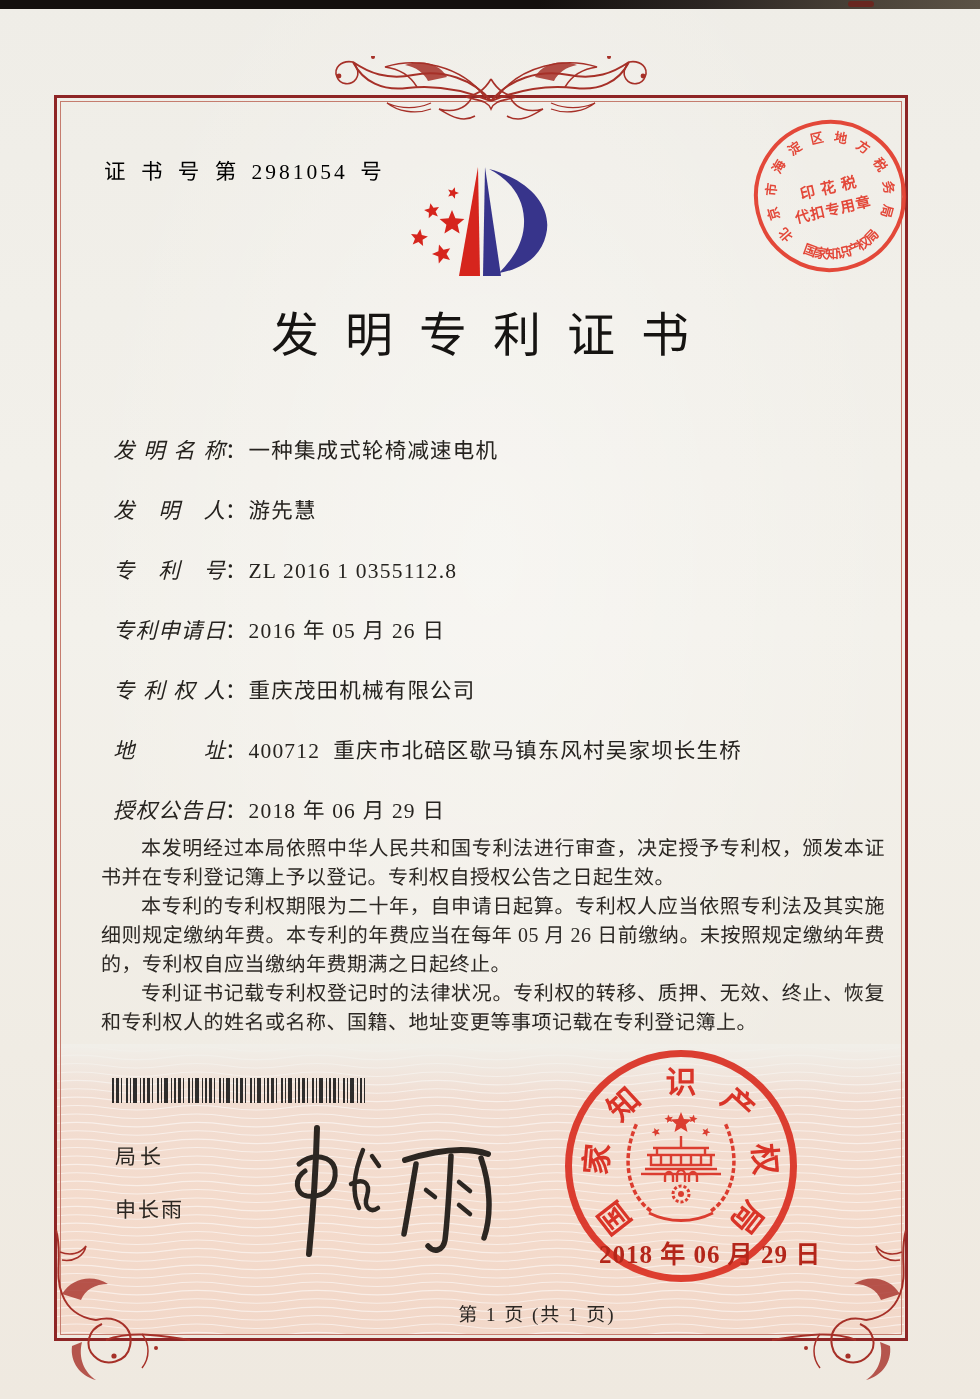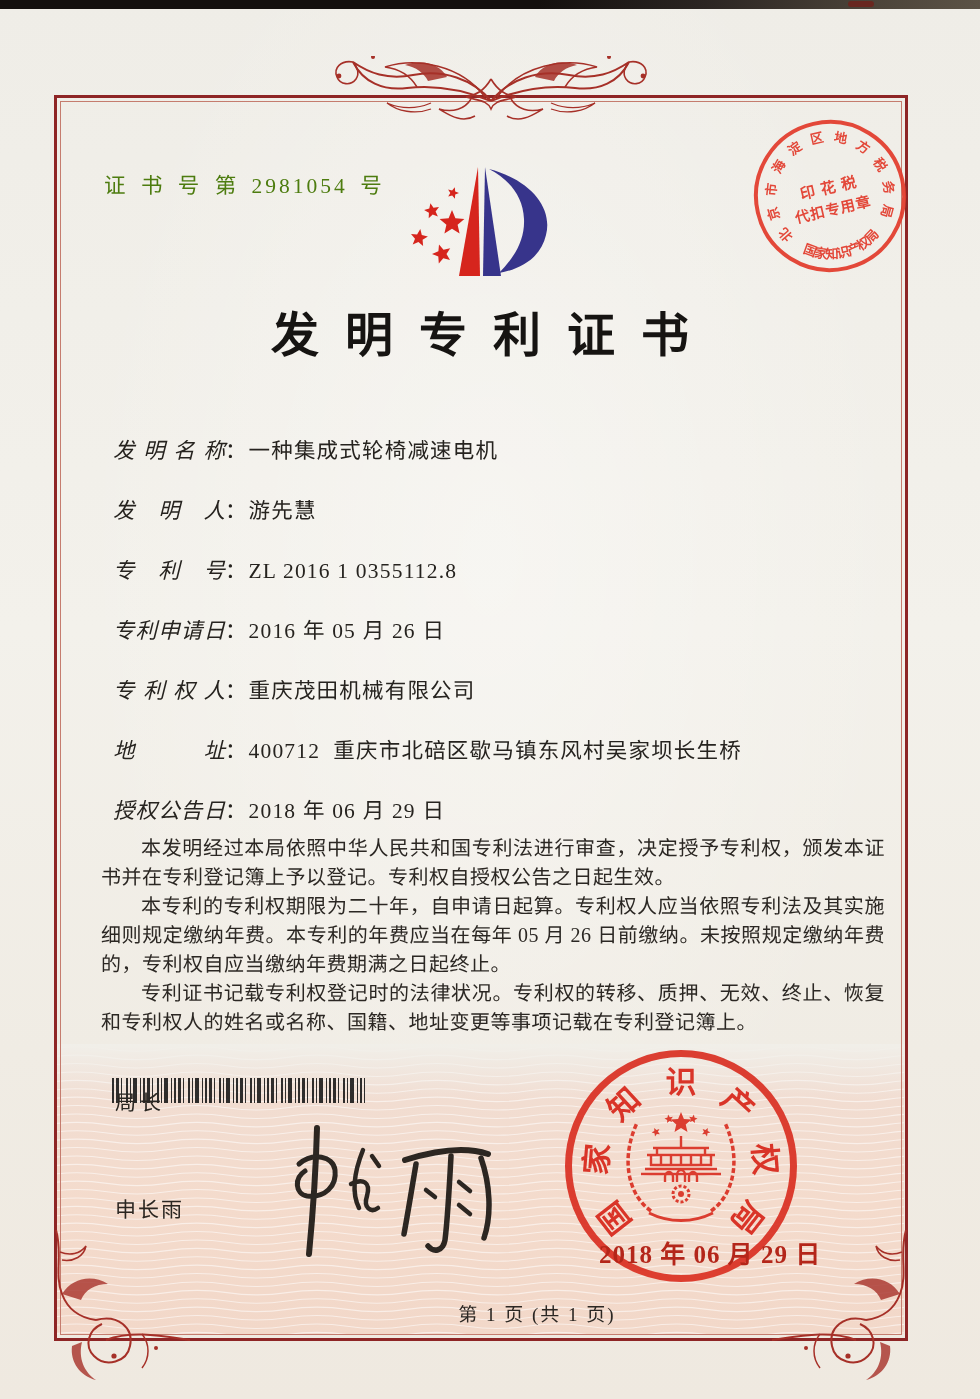--- a/index.html
+++ b/index.html
@@ -19,51 +19,51 @@
       background:linear-gradient(180deg,#f0ded4 0%,#f4dbcc 55%,#f2d8c9 100%);}
   .band-fade{left:0;top:0;width:100%;height:56px;position:absolute;
       background:linear-gradient(180deg,#f1efe9 0%,rgba(241,239,233,0) 100%);}
   
   .frame{left:54px;top:95px;width:854px;height:1246px;box-sizing:border-box;
       border:3px solid #8e2525;z-index:5;}
   .frame-inner{position:absolute;inset:3px;border:1px solid #c57c6e;}
   
   .orn{z-index:7;color:#a63028;}
   
-  .cert-no{left:104px;top:168px;font-size:21.5px;letter-spacing:3px;word-spacing:4px;z-index:6;color:#4d7c0f;}
+  .cert-no{left:104px;top:154px;font-size:21.5px;letter-spacing:3px;word-spacing:4px;z-index:6;color:#000000;}
   .logo{left:395px;top:150px;width:180px;height:150px;z-index:6;}
   
   .stamp{left:752px;top:118px;width:156px;height:156px;z-index:9;color:#e23a2b;
       transform:rotate(-13deg);opacity:.92;}
   .stamp-ring{position:absolute;inset:2px;border:4px solid currentColor;border-radius:50%;}
   .stamp-l1{position:absolute;left:0;top:58px;width:100%;text-align:center;font-size:15px;font-weight:bold;letter-spacing:6px;text-indent:6px;}
   .stamp-l2{position:absolute;left:0;top:80px;width:100%;text-align:center;font-size:14.5px;font-weight:bold;letter-spacing:1px;}
   .ring-ch{position:absolute;font-weight:bold;font-family:"Liberation Serif","DejaVu Serif",serif;line-height:1;}
   
   .title-row{left:10px;top:296px;width:940px;text-align:center;z-index:6;}
-  .title{font-size:48px;font-weight:bold;letter-spacing:26px;margin-right:-26px;color:#161412;margin-top:18px;}
+  .title{font-size:48px;font-weight:normal;letter-spacing:26px;margin-right:-26px;color:#161412;margin-top:18px;}
   
   .frow{position:absolute;left:113px;width:780px;height:30px;z-index:6;font-size:21.5px;color:#26231f;}
   .flabel{display:inline-block;width:112px;text-align:justify;text-align-last:justify;vertical-align:top;font-style:italic;}
   .fcolon{display:inline-block;margin:0 2px 0 0;}
   .fvalue{white-space:pre;letter-spacing:1.2px;text-align:center;}
   .gcol2{position:absolute;left:367px;top:0;}
   
   .body-text{left:101px;top:834px;width:784px;z-index:6;font-size:20px;line-height:29px;
       text-align:justify;color:#2b2723;letter-spacing:.5px;}
   .body-text p{margin:0;text-indent:2em;}
   
   .barcode{left:112px;top:1078px;width:253px;height:25px;z-index:6;opacity:.88;
       background:repeating-linear-gradient(90deg,
         #141414 0 2px,transparent 2px 4px,#141414 4px 7px,transparent 7px 9px,
         #141414 9px 10px,transparent 10px 14px,#141414 14px 16px,transparent 16px 18px,
         #141414 18px 19px,transparent 19px 21px,#141414 21px 25px,transparent 25px 28px,
         #141414 28px 29px,transparent 29px 31px);}
   
-  .signer-title{left:115px;top:1086px;font-size:21px;z-index:8;color:#2a2621;
+  .signer-title{left:115px;top:1140px;font-size:21px;z-index:8;color:#2a2621;
       font-family:Liberation Serif, serif;letter-spacing:4px;}
   .signer-name{left:115px;top:1193px;font-size:21px;z-index:8;color:#2a2621;
       font-family:"Liberation Sans","DejaVu Sans",sans-serif;letter-spacing:2px;}
   .signature{left:255px;top:1112px;width:270px;height:160px;z-index:8;}
   
   .seal{left:563px;top:1048px;width:236px;height:236px;z-index:9;color:#d8281c;opacity:.93;}
   .seal-ring{position:absolute;inset:2px;border:7px solid #da3124;border-radius:50%;}
   .seal-emblem{position:absolute;left:52px;top:44px;width:132px;height:150px;}
   .seal-date{left:599px;top:1234px;width:200px;font-size:25px;color:#b4261a;z-index:10;
       letter-spacing:1px;white-space:pre;font-weight:bold;}

